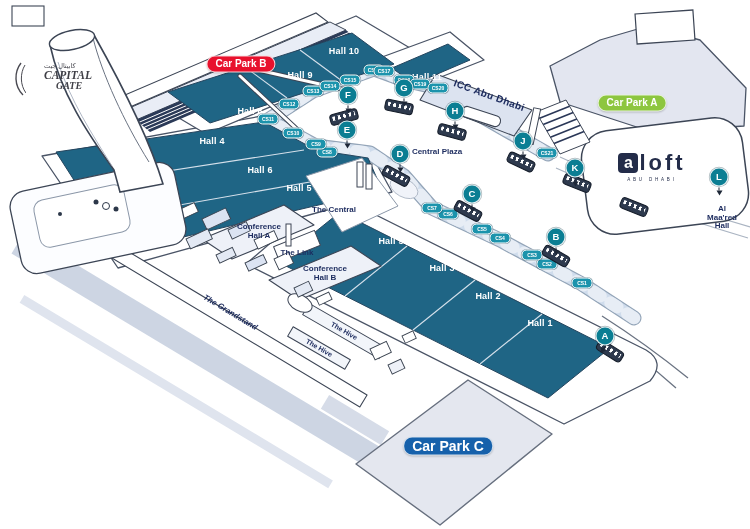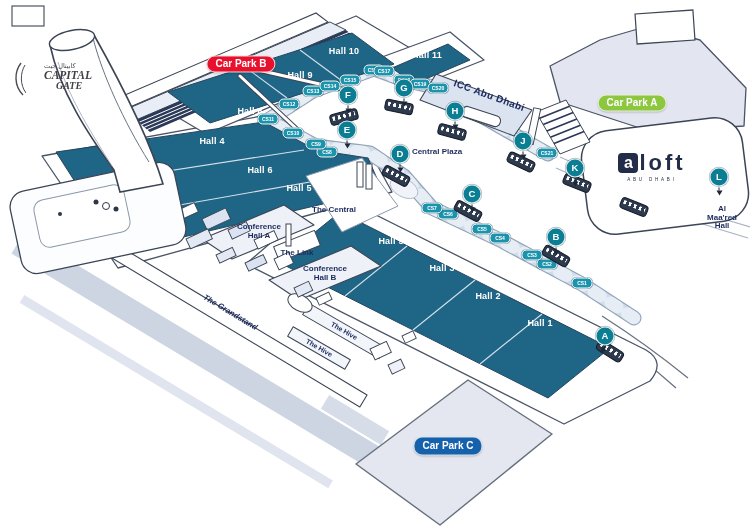--- a/index.html
+++ b/index.html
@@ -192,21 +192,21 @@
       <div class="ann hall-label" style="left: 540px; top: 324px;">Hall 1</div>
       <div class="ann hall-label" style="left: 488px; top: 297px;">Hall 2</div>
       <div class="ann hall-label" style="left: 442px; top: 269px;">Hall 3</div>
       <div class="ann hall-label" style="left: 391px; top: 242px;">Hall 5</div>
       <div class="ann hall-label" style="left: 299px; top: 189px;">Hall 5</div>
       <div class="ann hall-label" style="left: 260px; top: 171px;">Hall 6</div>
       <div class="ann hall-label" style="left: 212px; top: 142px;">Hall 4</div>
       <div class="ann hall-label" style="left: 250px; top: 112px;">Hall 8</div>
       <div class="ann hall-label" style="left: 300px; top: 76px;">Hall 9</div>
       <div class="ann hall-label" style="left: 344px; top: 52px;">Hall 10</div>
-      <div class="ann hall-label" style="left: 427px; top: 56px;">Hall 11</div>
+      <div class="ann hall-label" style="left: 427px; top: 78px;">Hall 11</div>
       <div class="ann place" style="left: 437px; top: 152px;">Central Plaza</div>
       <div class="ann place" style="left: 334px; top: 210px;">The Central</div>
       <div class="ann place" style="left: 297px; top: 253px;">The Link</div>
       <div class="ann place" style="left: 259px; top: 232px;">Conference
 Hall A</div>
       <div class="ann place" style="left: 325px; top: 274px;">Conference
 Hall B</div>
       <div class="ann place gs" style="left: 230px; top: 313px; --r: 31deg;">The Grandstand</div>
       <div class="ann place hive" style="left: 344px; top: 331px; --r: 30deg;">The Hive</div>
       <div class="ann place hive" style="left: 319px; top: 348px; --r: 30deg;">The Hive</div>
@@ -250,21 +250,21 @@
       <div class="ann e-wrap" style="left: 400px; top: 160px;"><div class="e-circ" style="background: rgb(11, 126, 147);">D</div><div class="e-arr"><div class="e-stem"></div><div class="e-head"></div></div></div>
       <div class="ann e-wrap" style="left: 347px; top: 136px;"><div class="e-circ" style="background: rgb(11, 126, 147);">E</div><div class="e-arr"><div class="e-stem"></div><div class="e-head"></div></div></div>
       <div class="ann e-wrap" style="left: 348px; top: 101px;"><div class="e-circ" style="background: rgb(11, 126, 147);">F</div><div class="e-arr"><div class="e-stem"></div><div class="e-head"></div></div></div>
       <div class="ann e-wrap" style="left: 404px; top: 94px;"><div class="e-circ" style="background: rgb(11, 126, 147);">G</div><div class="e-arr"><div class="e-stem"></div><div class="e-head"></div></div></div>
       <div class="ann e-wrap" style="left: 455px; top: 117px;"><div class="e-circ" style="background: rgb(11, 126, 147);">H</div><div class="e-arr"><div class="e-stem"></div><div class="e-head"></div></div></div>
       <div class="ann e-wrap" style="left: 523px; top: 147px;"><div class="e-circ" style="background: rgb(11, 126, 147);">J</div><div class="e-arr"><div class="e-stem"></div><div class="e-head"></div></div></div>
       <div class="ann e-wrap" style="left: 575px; top: 174px;"><div class="e-circ" style="background: rgb(11, 126, 147);">K</div><div class="e-arr"><div class="e-stem"></div><div class="e-head"></div></div></div>
       <div class="ann e-wrap" style="left: 719px; top: 183px;"><div class="e-circ" style="background: rgb(11, 126, 147);">L</div><div class="e-arr"><div class="e-stem"></div><div class="e-head"></div></div></div>
       <div class="ann pill" style="background: rgb(232, 17, 45); left: 241px; top: 64px;">Car Park B</div>
       <div class="ann pill" style="background: rgb(141, 198, 63); left: 632px; top: 103px;">Car Park A</div>
-      <div class="ann pill" style="background: rgb(22, 97, 171); height: 17px; font-size: 10px; left: 448px; top: 446px;">Car Park C</div>
+      <div class="ann pill" style="background: rgb(22, 97, 171); height: 17px; font-size: 14px; left: 448px; top: 446px;">Car Park C</div>
     </div>
 
   <div id="logo-capgate">
     <svg width="14" height="34">
       <path d="M9,1 C2,10 2,24 11,33" fill="none" stroke="#4a4a52" stroke-width="1.4"></path>
       <path d="M13,3 C8,11 8,23 14,31" fill="none" stroke="#4a4a52" stroke-width="1"></path>
     </svg>
     <div>
       <div class="cg-ar">كابيتال جيت</div>
       <div class="cg-l1">CAPITAL</div>

